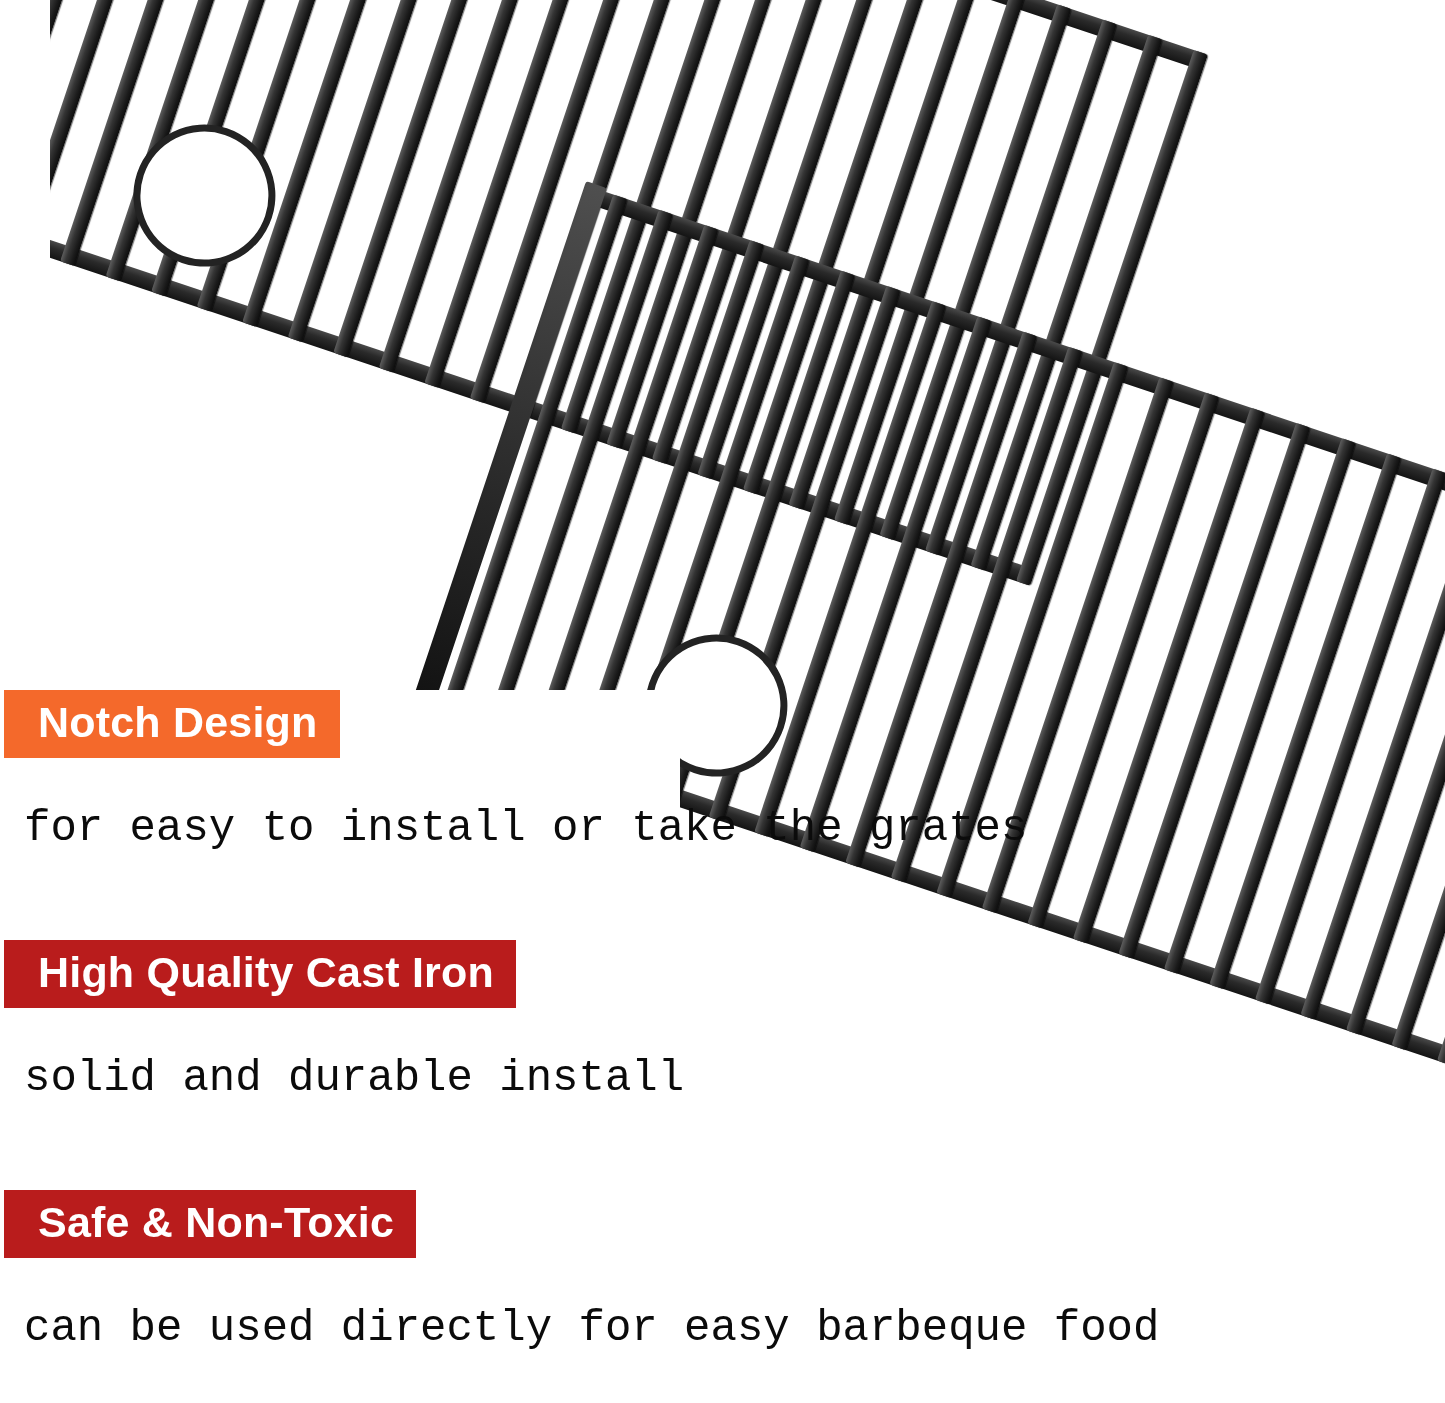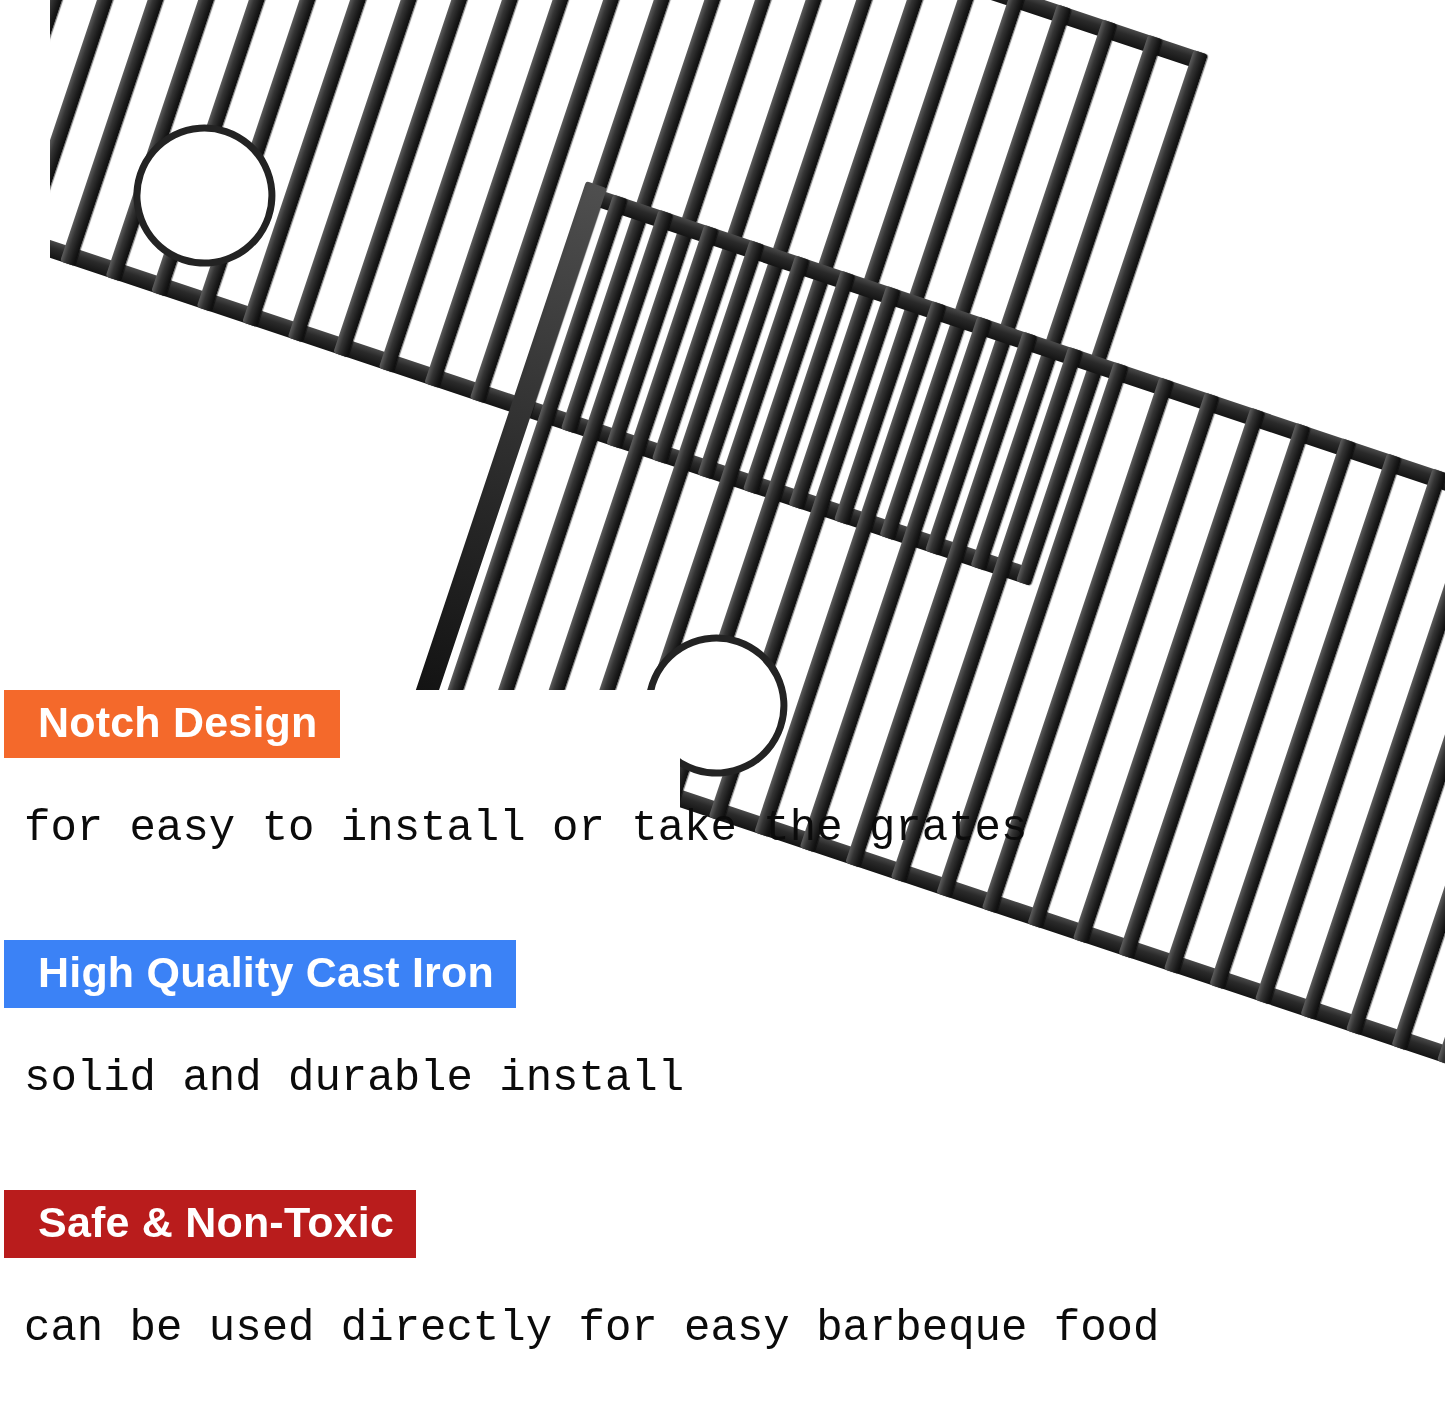--- a/index.html
+++ b/index.html
@@ -187,21 +187,21 @@
   </div>
 
   <div class="captions">
 
     <div class="cap-row" style="top:-380px;">
       <span class="tag" style="background-color: rgb(244, 105, 43);">Notch Design</span>
       <span class="sub" style="margin-top:46px;">for easy to install or take the grates</span>
     </div>
 
     <div class="cap-row" style="top:-130px;">
-      <span class="tag" style="background-color: #3b82f6;">High Quality Cast Iron</span>
+      <span class="tag" style="background-color: #b91c1c;">High Quality Cast Iron</span>
       <span class="sub" style="margin-top:46px;">solid and durable install</span>
     </div>
 
     <div class="cap-row" style="top:120px;">
       <span class="tag" style="background-color: #b91c1c;">Safe &amp; Non-Toxic</span>
       <span class="sub" style="margin-top:46px;">can be used directly for easy barbeque food</span>
     </div>
 
   </div>
 

